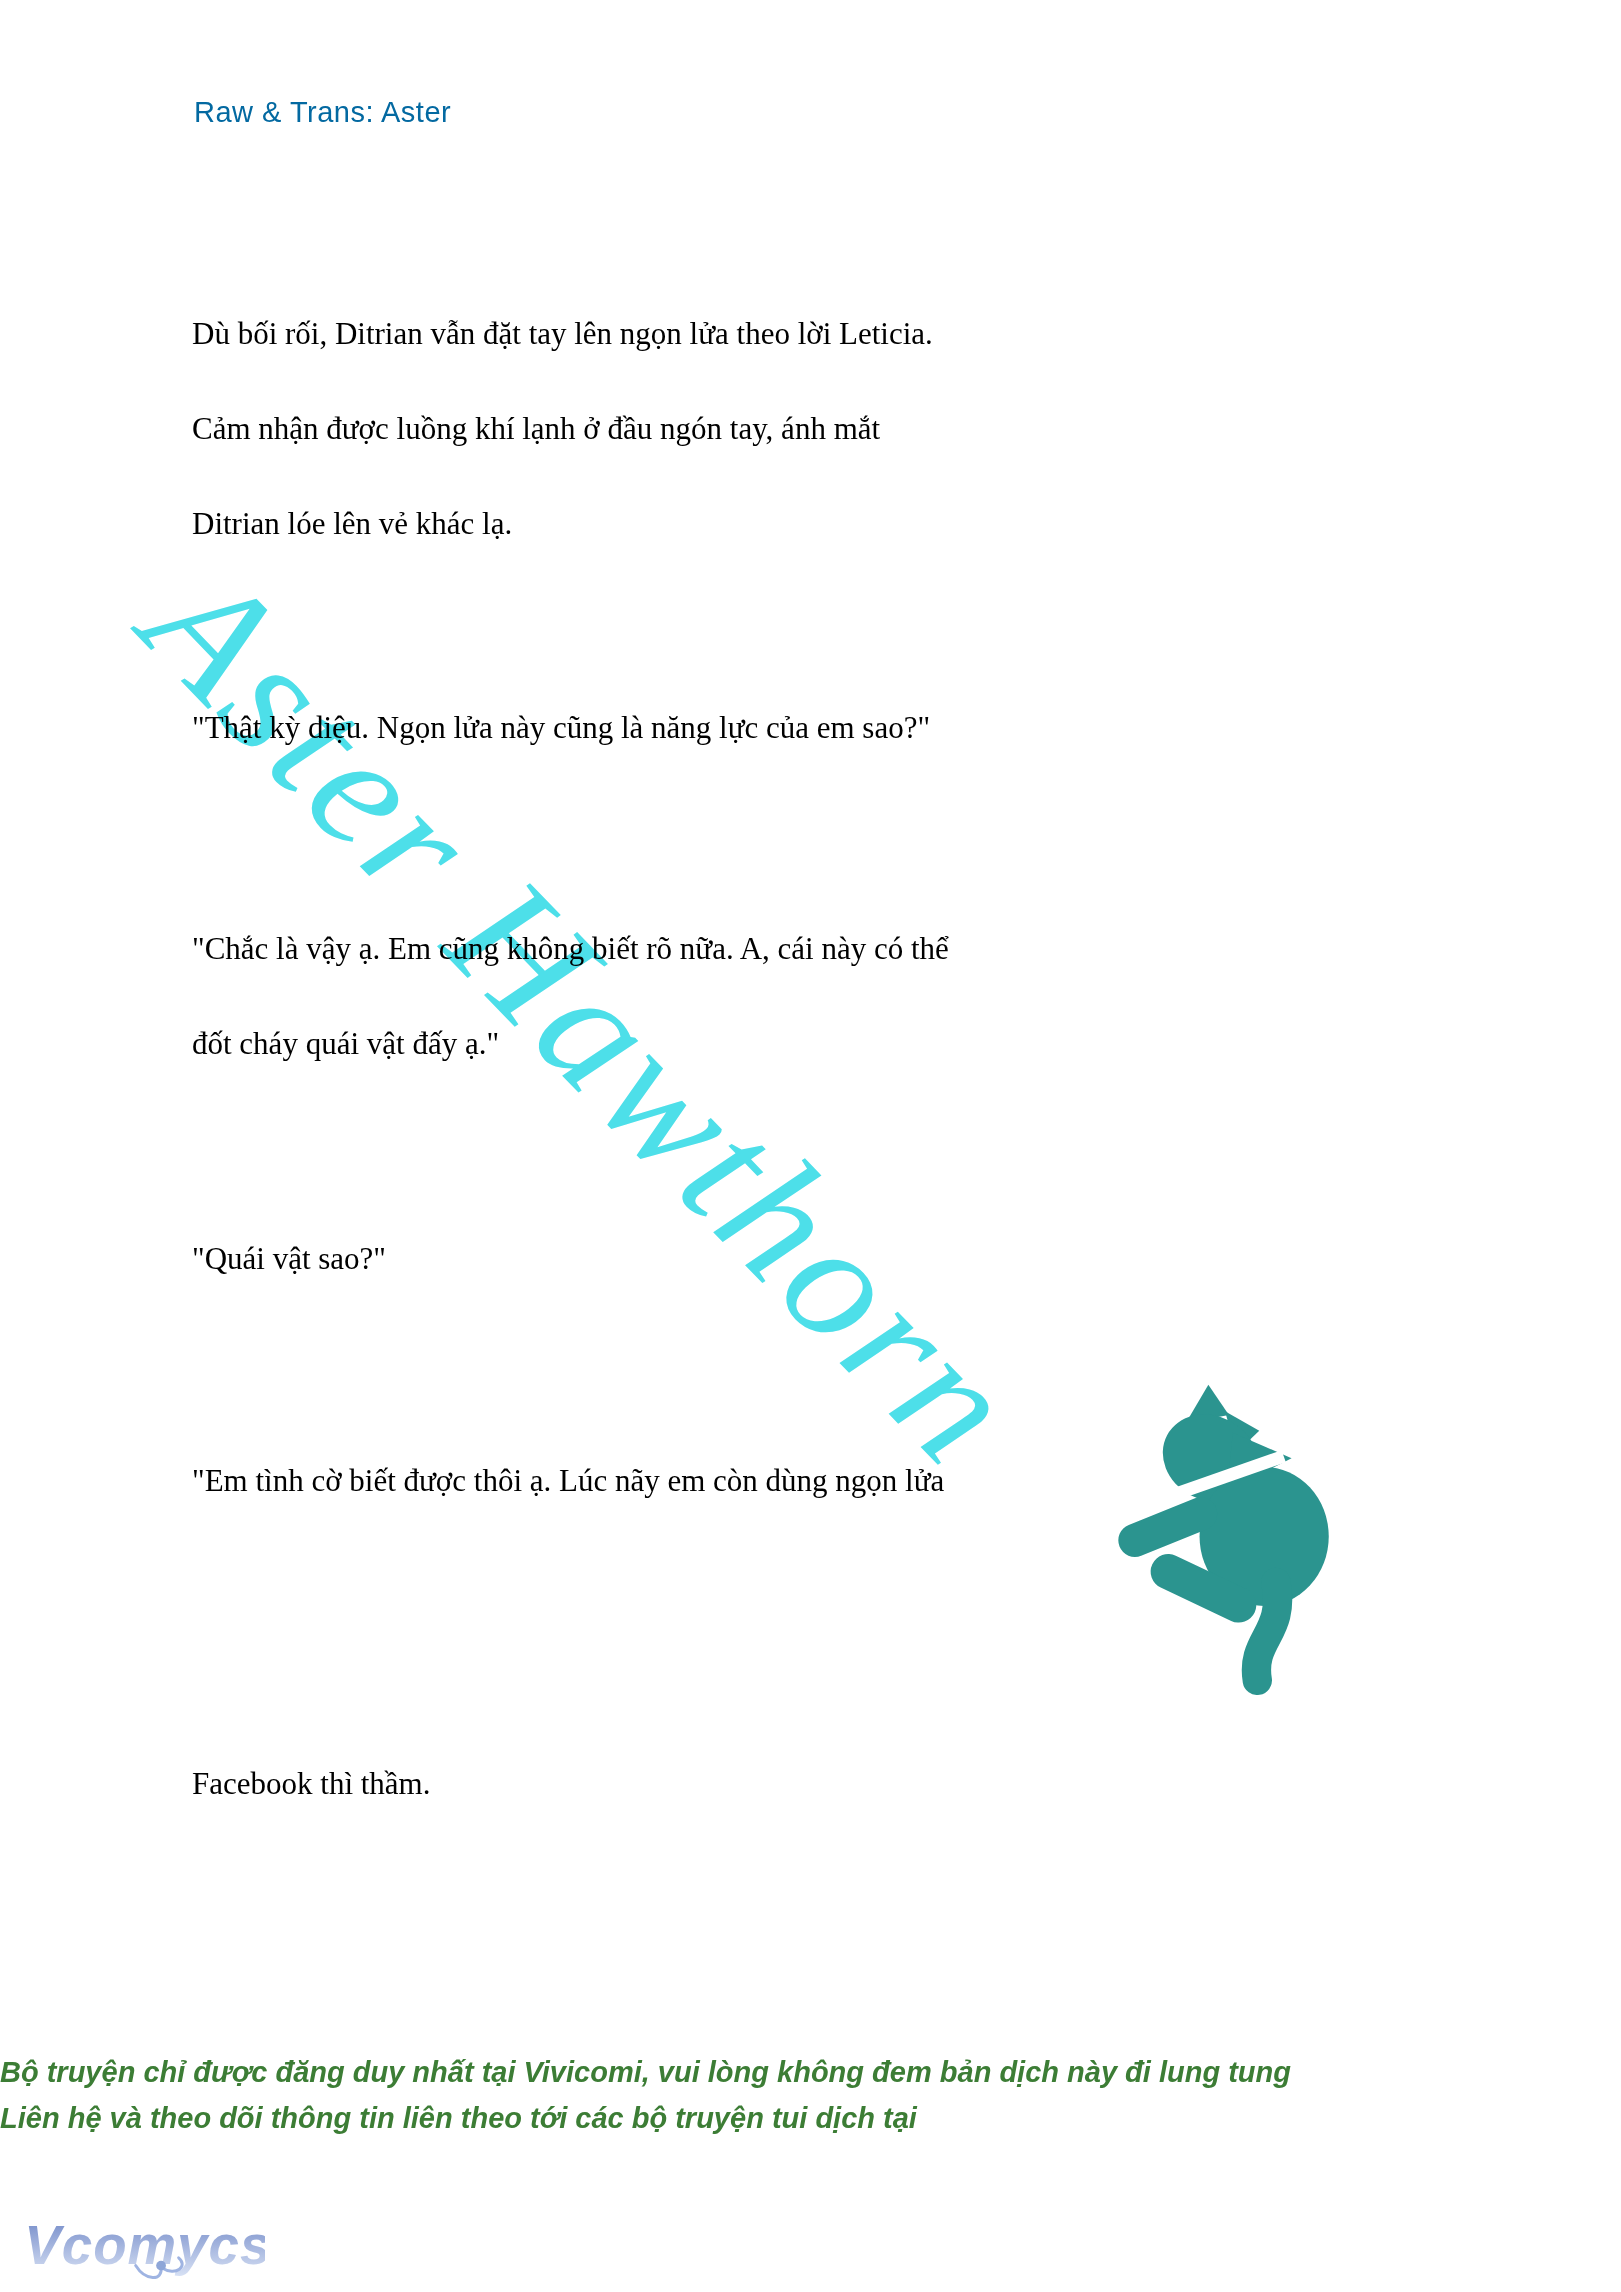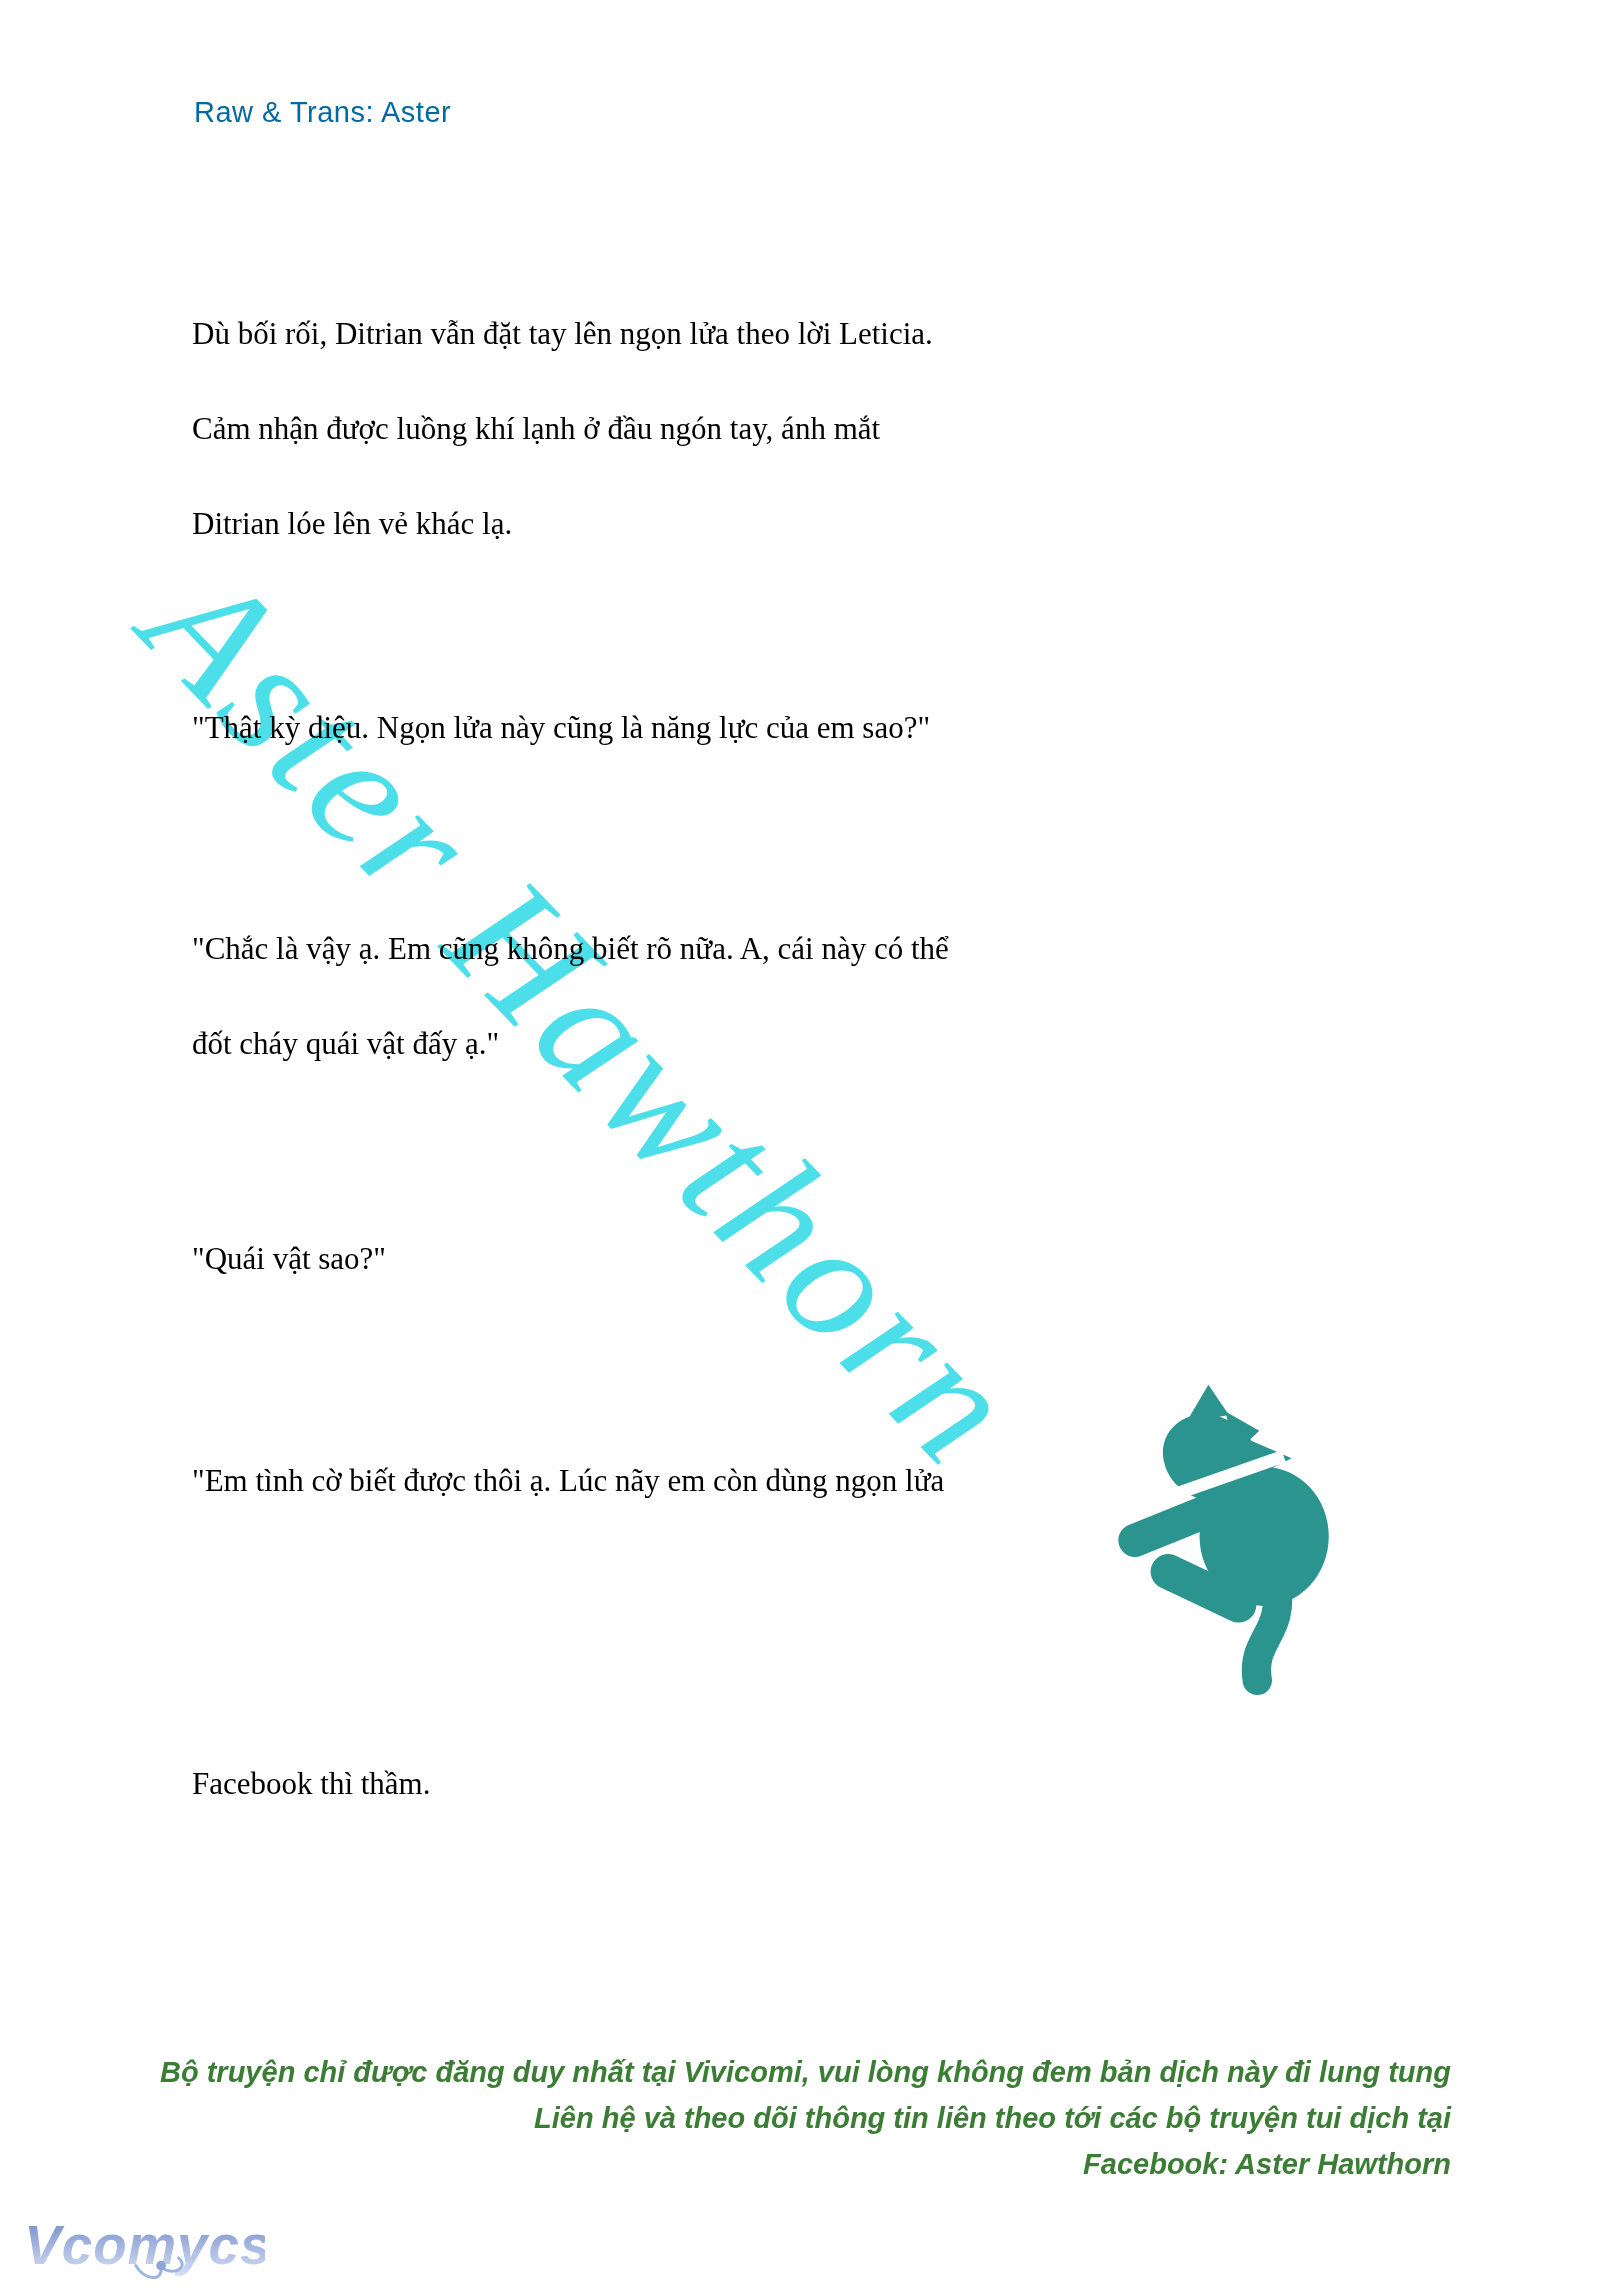--- a/index.html
+++ b/index.html
@@ -34,21 +34,21 @@
     transform:rotate(46deg);
     transform-origin:0 0;
     z-index:1;
   }
   .cat-svg{position:absolute;left:1117px;top:1372px;z-index:2;}
   .cat-fill{fill:var(--cat_teal);}
   .cat-stroke{stroke:var(--cat_teal);fill:none;}
   .cat-collar{stroke:#ffffff;fill:none;}
   .footer-notice{
     position:absolute;left:0;top:2049px;width:1451px;
-    text-align:right;
+    text-align:left;
     font-family:"Liberation Sans","DejaVu Sans",sans-serif;
     font-style:italic;font-weight:bold;
     font-size:29px;line-height:46px;
     color:var(--footer_green);
     z-index:3;
   }
   .footer-notice .line{display:block;}
   .logo-svg{position:absolute;left:19.6px;top:2207px;z-index:3;}
   .logo-text{
     font-family:"Liberation Sans","DejaVu Sans",sans-serif;
@@ -102,21 +102,20 @@
     <span class="line">"Em tình cờ biết được thôi ạ. Lúc nãy em còn dùng ngọn lửa</span>
   </div>
 
   <div class="textblock" style="top:1736px">
     <span class="line">Facebook thì thầm.</span>
   </div>
 
   <div class="footer-notice">
     <span class="line">Bộ truyện chỉ được đăng duy nhất tại Vivicomi, vui lòng không đem bản dịch này đi lung tung</span>
     <span class="line">Liên hệ và theo dõi thông tin liên theo tới các bộ truyện tui dịch tại</span>
-    <span class="line">Facebook: Aster Hawthorn</span>
   </div>
 
   <svg class="logo-svg" width="245" height="83" viewBox="0 0 250 85">
     <defs>
       <linearGradient id="logoGrad" x1="0" y1="0" x2="0" y2="1">
         <stop offset="0" style="stop-color:var(--logo_blue_dark)"></stop>
         <stop offset="1" style="stop-color:var(--logo_blue_light)"></stop>
       </linearGradient>
     </defs>
     <text class="logo-text" x="4" y="58" fill="url(#logoGrad)">Vcomycs</text>

